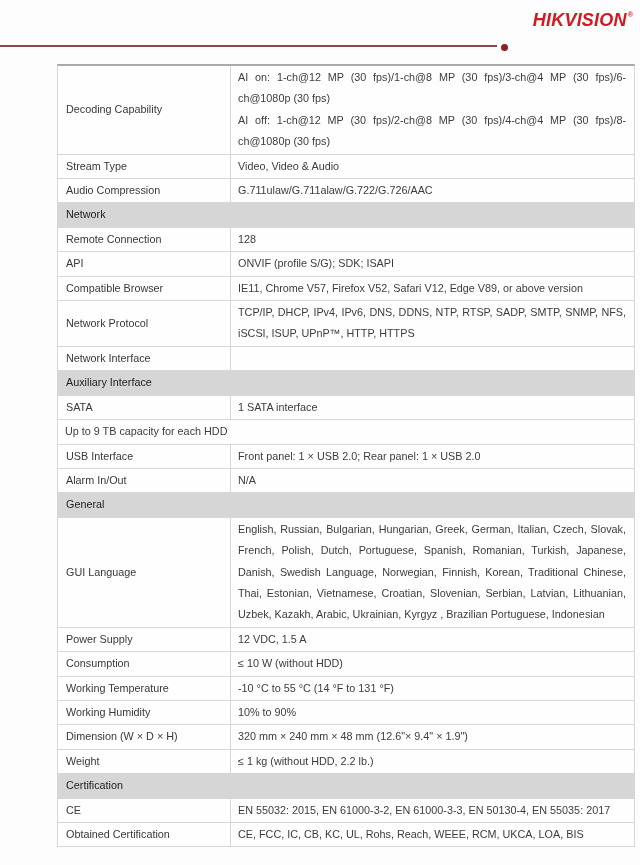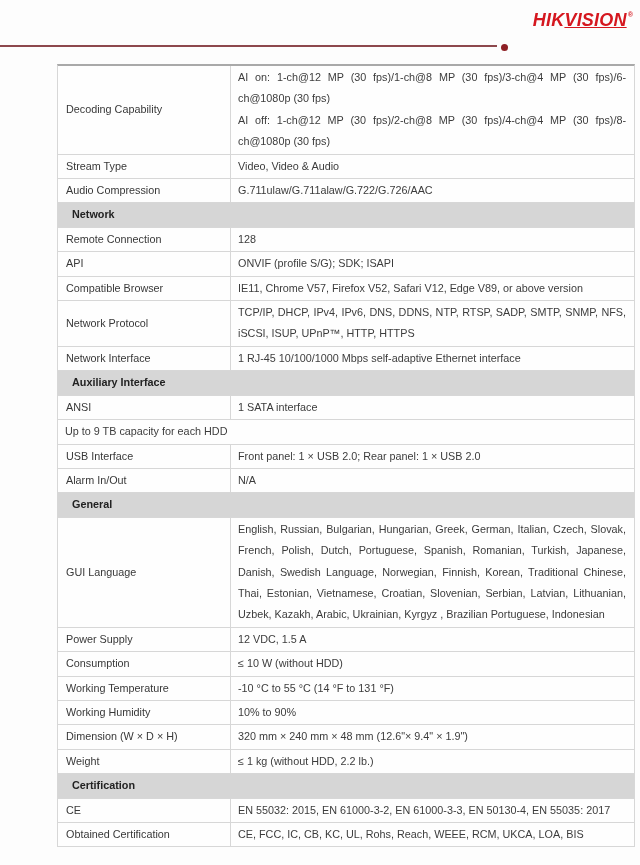--- a/index.html
+++ b/index.html
@@ -19,21 +19,21 @@
   }
   .page{position:relative;width:640px;height:865px;background:#fdfdfd;overflow:hidden;}
 
   
   .logo{
     position:absolute;top:5px;right:7px;
     font-style:italic;color:var(--brand-red);
     font-size:18px;line-height:20px;letter-spacing:.2px;white-space:nowrap;
   }
   .logo-hik{font-weight:900;}
-  .logo-vision{font-weight:600;text-decoration:underline;}
+  .logo-vision{font-weight:600;}
   .logo-reg{font-size:7px;font-weight:700;vertical-align:9px;margin-left:1px;}
   .rule{position:absolute;left:0;top:45px;width:497px;height:2px;background:var(--rule-color);}
   .dot{position:absolute;left:501px;top:44px;width:7px;height:7px;border-radius:50%;background:var(--dot-color);}
 
   
   .content{position:absolute;left:0;top:64px;width:640px;}
   .spec-table{
     margin-left:57px;width:578px;
     border:1px solid var(--table-border);
     border-top:2px solid var(--table-top-border);
@@ -44,21 +44,21 @@
   .cl{
     flex:0 0 173px;width:173px;align-self:stretch;
     border-right:1px solid var(--table-border);
     padding:1px 4px 1px 8px;display:flex;align-items:center;color:#383838;
   }
   .cv{
     flex:1;padding:1px 8px 1px 7px;
     text-align:justify;white-space:pre-wrap;color:#3c3c3c;
   }
   .sec{background:var(--section-bg);}
-  .cs{width:100%;padding:1px 14px;font-weight:700;color:#222222;}
+  .cs{width:100%;padding:1px 8px;font-weight:400;color:#222222;}
 </style>
 </head>
 <body>
 
 <div class="page">
 
   <div class="logo"><span class="logo-hik">HIK</span><span class="logo-vision">VISION</span><span class="logo-reg">®</span></div>
 
   <div class="rule"></div>
   <div class="dot"></div>
@@ -101,29 +101,28 @@
         <div class="cv">IE11, Chrome V57, Firefox V52, Safari V12, Edge V89, or above version</div>
       </div>
 
       <div class="row">
         <div class="cl">Network Protocol</div>
         <div class="cv">TCP/IP, DHCP, IPv4, IPv6, DNS, DDNS, NTP, RTSP, SADP, SMTP, SNMP, NFS, iSCSI, ISUP, UPnP™, HTTP, HTTPS</div>
       </div>
 
       <div class="row">
         <div class="cl">Network Interface</div>
-        <div class="cv">1 RJ-45 10/100/1000 Mbps self-adaptive Ethernet interface</div>
       </div>
 
       <div class="row sec">
         <div class="cs">Auxiliary Interface</div>
       </div>
 
       <div class="row">
-        <div class="cl">ANSI</div>
+        <div class="cl">SATA</div>
         <div class="cv">1 SATA interface</div>
       </div>
 
       <div class="row">
         <div class="cv">Up to 9 TB capacity for each HDD</div>
       </div>
 
       <div class="row">
         <div class="cl">USB Interface</div>
         <div class="cv">Front panel: 1 × USB 2.0; Rear panel: 1 × USB 2.0</div>

